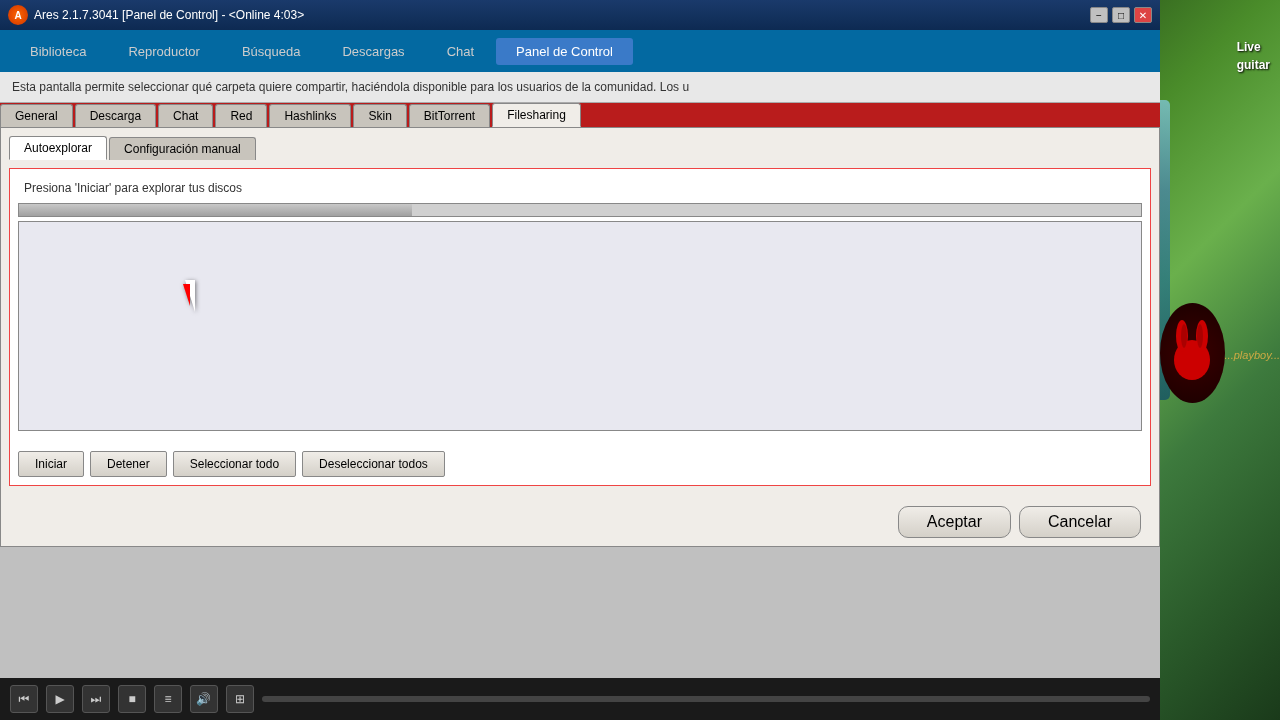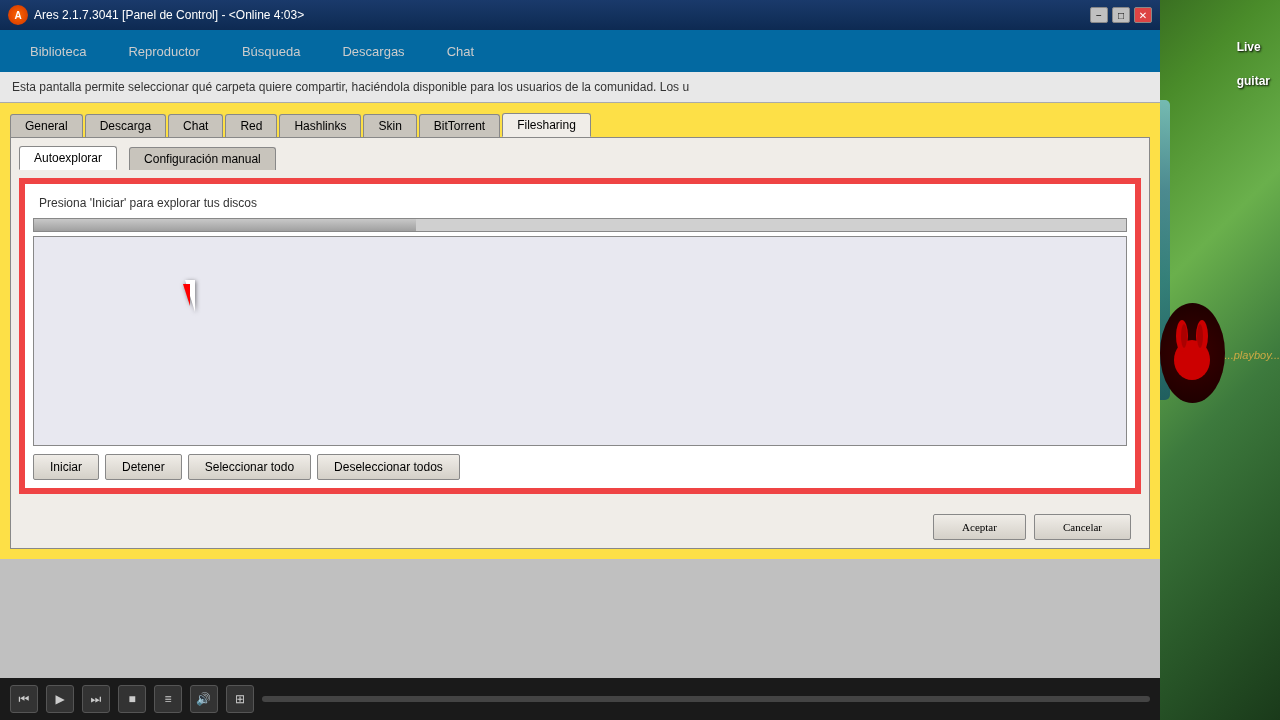--- a/index.html
+++ b/index.html
@@ -122,22 +122,21 @@
     .info-bar {
       background: #e8e8e8;
       padding: 8px 12px;
       font-size: 12px;
       color: #333;
       border-bottom: 1px solid #aaa;
     }
 
     
     .content {
-      background: #fde047;
-      padding: 10px;
+      background: #b91c1c;
     }
 
     
     .tab-bar {
       display: flex;
       align-items: flex-end;
       margin-bottom: 0;
     }
     .tab {
       padding: 4px 14px;
@@ -168,31 +167,31 @@
       margin-bottom: 8px;
     }
     .sub-tab {
       padding: 4px 14px;
       background: #c8c4bc;
       border: 1px solid #888;
       border-bottom: none;
       cursor: pointer;
       font-size: 12px;
       color: #000;
-      margin-right: 12px;
+      margin-right: 2px;
       border-radius: 3px 3px 0 0;
     }
     .sub-tab.active {
       background: #ffffff;
       border-bottom: 1px solid #ffffff;
       z-index: 2;
     }
     .sub-tab-content {
       background: #ffffff;
-      border: 6px solid #ef4444;
+      border: 1px solid #ef4444;
       padding: 8px;
     }
 
     
     .status-text {
       font-size: 12px;
       color: #333;
       padding: 4px 6px;
       margin-bottom: 4px;
     }
@@ -216,21 +215,21 @@
       background: #e8e8f0;
       border: 1px solid #888;
       height: 210px;
       margin-bottom: 8px;
     }
 
     
     .action-buttons {
       display: flex;
       gap: 6px;
-      margin-top: 8px;
+      margin-top: 20px;
       align-items: center;
     }
     .action-btn {
       padding: 5px 16px;
       background: linear-gradient(180deg, #f0ede8, #d4d0c8);
       border: 1px solid #888;
       border-radius: 2px;
       cursor: pointer;
       font-size: 12px;
     }
@@ -240,24 +239,23 @@
       display: flex;
       justify-content: flex-end;
       gap: 8px;
       margin-top: 20px;
       padding-right: 10px;
     }
     .ok-btn {
       padding: 6px 28px;
       background: linear-gradient(180deg, #f0ede8, #d4d0c8);
       border: 1px solid #888;
-      border-radius: 2px;
-      cursor: pointer;
-      font-size: 11px;
-      font-family: Liberation Serif, serif;
+      border-radius: 10px;
+      cursor: pointer;
+      font-size: 16px;
     }
 
     
     .player-bar {
       position: absolute;
       bottom: 0;
       left: 0;
       width: 1160px;
       height: 42px;
       background: #1a1a1a;
@@ -340,21 +338,21 @@
       font-size: 11px;
       font-style: italic;
     }
 
     .right-labels {
       position: absolute;
       right: 10px;
       top: 40px;
       display: flex;
       flex-direction: column;
-      gap: 20px;
+      gap: 4px;
     }
     .right-label {
       color: #ffffff;
       font-size: 12px;
       font-weight: bold;
       text-shadow: 1px 1px 2px #000;
     }
   </style>
 </head>
 <body>
@@ -394,20 +392,21 @@
       <div class="titlebar-btn close">✕</div>
     </div>
   </div>
 
   <div class="top-nav">
     <button class="nav-btn">Biblioteca</button>
     <button class="nav-btn">Reproductor</button>
     <button class="nav-btn">Búsqueda</button>
     <button class="nav-btn">Descargas</button>
     <button class="nav-btn">Chat</button>
+    <button class="nav-btn active">Panel de Control</button>
   </div>
 
   <div class="info-bar">
     <span>Esta pantalla permite seleccionar qué carpeta quiere compartir, haciéndola disponible para los usuarios de la comunidad. Los u</span>
   </div>
 
   <div class="content">
 
     <div class="tab-bar">
       <div class="tab">General</div>

